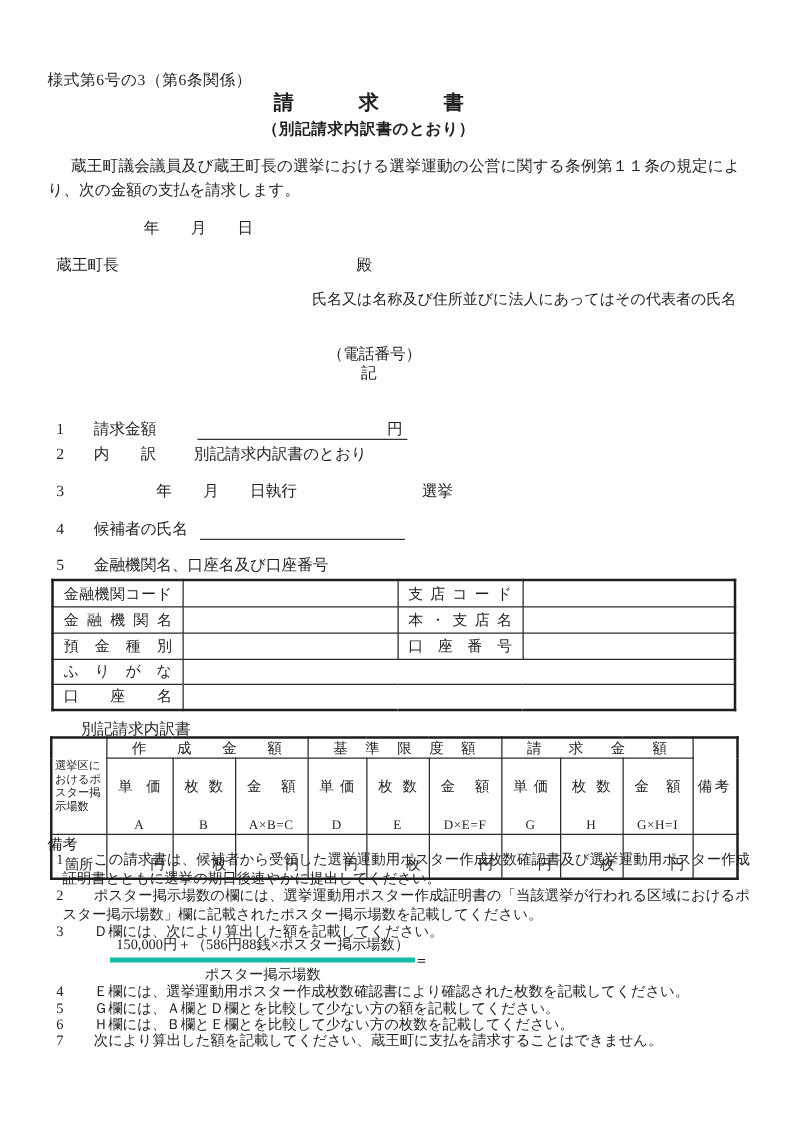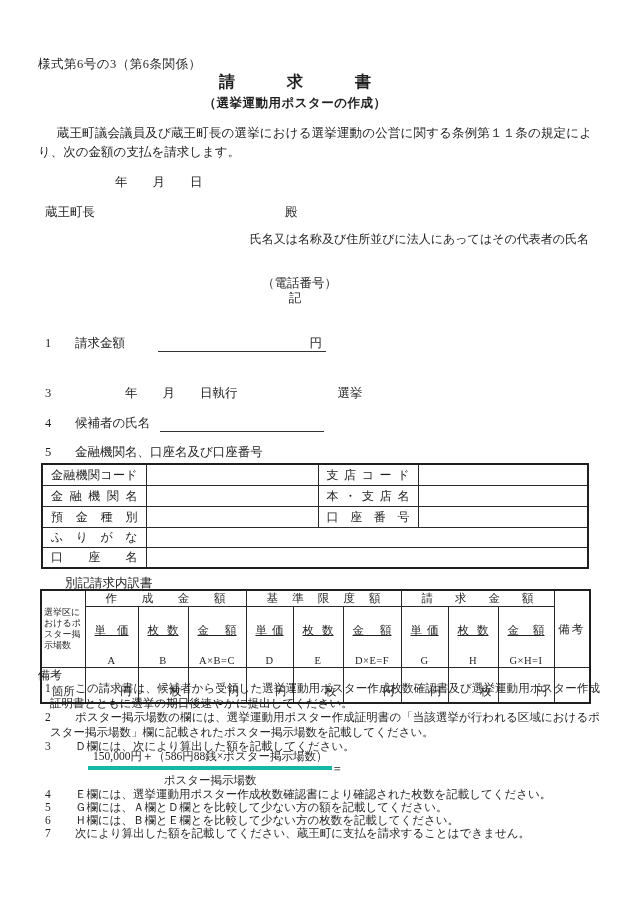--- a/index.html
+++ b/index.html
@@ -53,21 +53,21 @@
   .bank-table tr.dotted td { border-bottom:1px dotted #777; }
   .bank-table tr.furigana td, .bank-table tr.kouza td { height:19px; }
 
   .breakdown-title { top:575px; left:65px; font-size:12.5px; }
 
   .bd-table { top:589px; left:40px; width:549px; border:2px solid #1f1f1f; font-size:11.5px; }
   .bd-table td,.bd-table th { border:1px solid #2a2a2a; }
   .bd-table .col1-h { font-size:9px; line-height:11px; padding:1px 2px; text-align:left; vertical-align:middle; }
   .bd-table .grp { height:15px; text-align:justify; text-align-last:justify; padding:0 20px; }
   .bd-table .sub-h { height:28px; vertical-align:middle; padding:0; }
-  .bd-table .sub-h .l1 { text-align:justify; text-align-last:justify; padding:17px 9px; line-height:13px;text-decoration:underline; }
+  .bd-table .sub-h .l1 { text-align:justify; text-align-last:justify; padding:17px 9px; line-height:13px; }
   .bd-table .sub-h .l2 { text-align:center; line-height:13px; font-size:10.5px; letter-spacing:0.5px; }
   .bd-table .rem-h { text-align:center; vertical-align:middle; letter-spacing:2px; }
   .bd-table .data td { height:31px; vertical-align:bottom; padding:0 6px 3px 0; text-align:right; }
   .bd-table .data td.c1 { text-align:center; padding:0 0 3px 0; }
 
   .notes-title { top:667px; font-size:12px; }
   .note { position:absolute; left:38px; right:30px; padding-left:12px; font-size:11.5px; line-height:14.5px; text-align:justify; }
   .note .n { display:inline-block; width:30px; margin-left:-5px; }
   .nt1 { top:681px; } .nt2 { top:710px; } .nt3 { top:739px; }
   .nt4 { top:787px; } .nt5 { top:800px; } .nt6 { top:813px; } .nt7 { top:826px; }
@@ -83,40 +83,43 @@
 <body>
 
 <div class="page">
 
   <div class="abs form-number">様式第6号の3（第6条関係）</div>
 
   <div class="abs title-line">
     <span class="sp">請求書</span>
   </div>
 
-  <div class="abs subtitle-line">（選挙運動用ポスターの作成）</div>
+  <div class="abs subtitle-line">（別記請求内訳書のとおり）</div>
 
   <div class="abs intro">蔵王町議会議員及び蔵王町長の選挙における選挙運動の公営に関する条例第１１条の規定により、次の金額の支払を請求します。</div>
 
   <div class="abs date-line">年　　月　　日</div>
 
   <div class="abs addressee">
     <span>蔵王町長</span><span class="honorific">殿</span>
   </div>
 
   <div class="abs name-note">氏名又は名称及び住所並びに法人にあってはその代表者の氏名</div>
 
   <div class="abs phone-line">（電話番号）</div>
 
   <div class="abs ki-line">記</div>
 
   <div class="item it1">
     <span class="no">1</span><span class="label">請求金額</span><span class="blank"><span>円</span></span>
   </div>
 
+  <div class="item it2">
+    <span class="no">2</span><span class="label">内　　訳</span><span class="value">別記請求内訳書のとおり</span>
+  </div>
 
   <div class="item it3">
     <span class="no">3</span><span class="date-text">年　　月　　日執行</span><span class="suffix">選挙</span>
   </div>
 
   <div class="item it4">
     <span class="no">4</span><span class="label">候補者の氏名</span><span class="blank"></span>
   </div>
 
   <div class="item it5">

